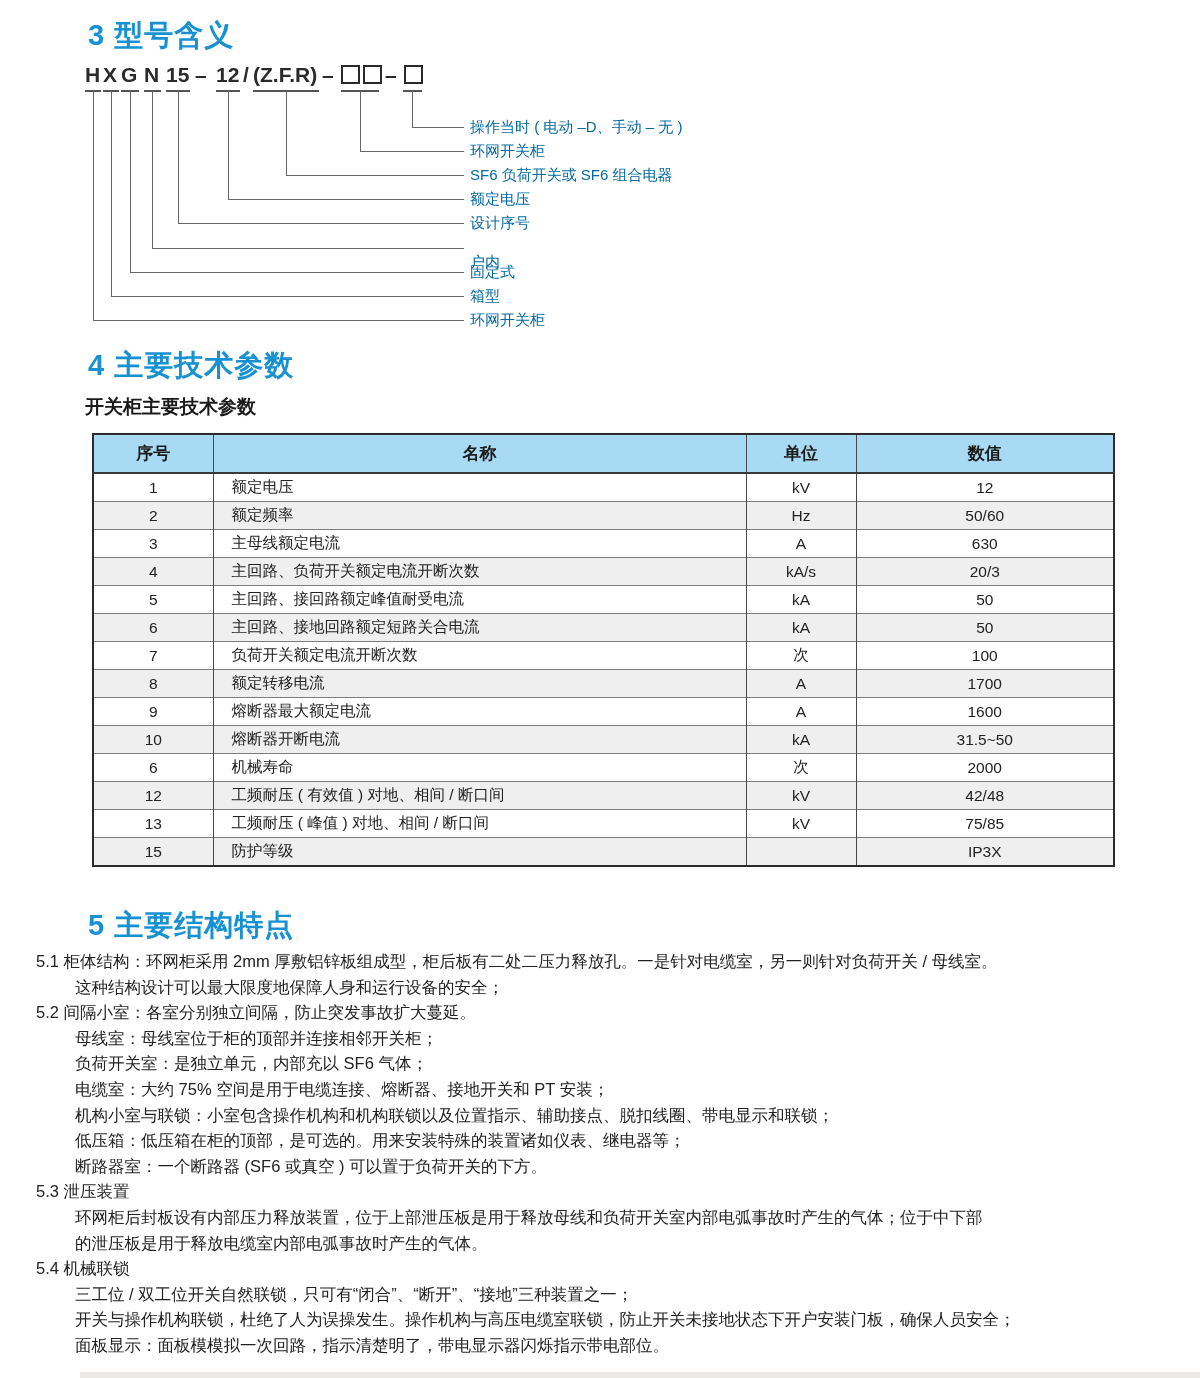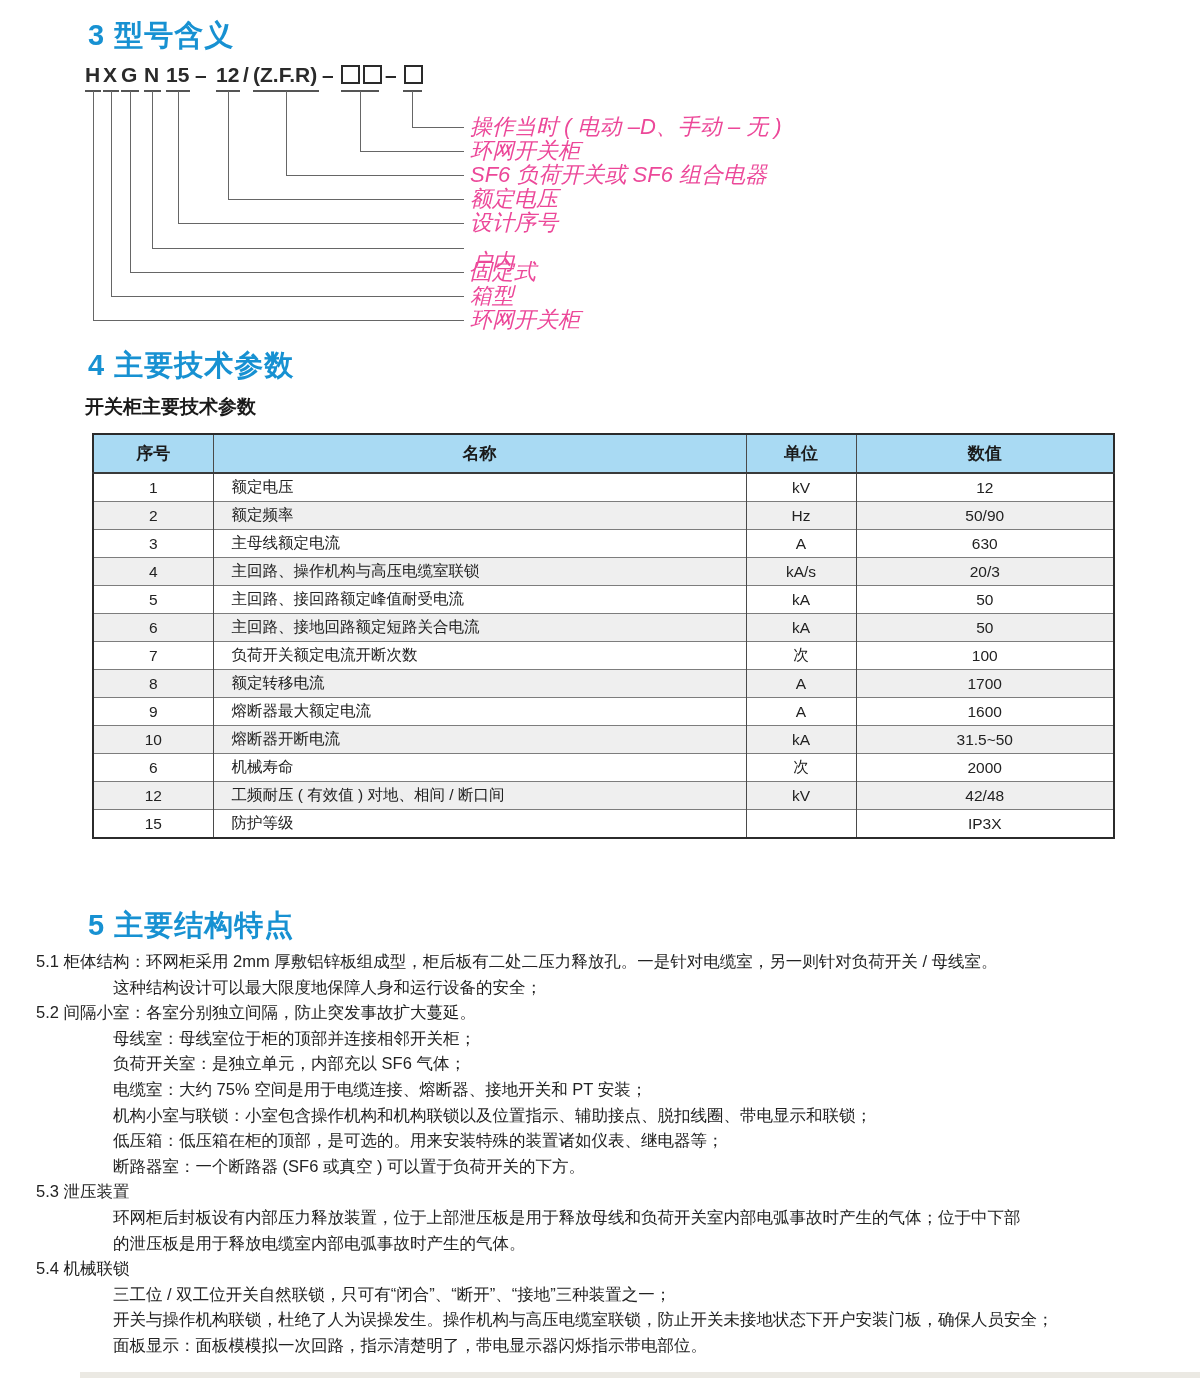--- a/index.html
+++ b/index.html
@@ -19,21 +19,21 @@
   .pbox {
     display:inline-block; width:15px; height:15px; border:2px solid #2a2a2a;
     vertical-align:middle; margin-top:-3px; background:#fff;
   }
   .pbox + .pbox { margin-left:3px; }
   .tick  { position:absolute; top:90px; height:2px; background:#555; }
   .vline { position:absolute; top:91px; width:1px; background:#666; }
   .hline { position:absolute; height:1px; background:#666; }
   .dia-label {
     position:absolute; left:470px; height:22px; line-height:22px;
-    font-size:22px; color:#ec4899; white-space:nowrap;font-style:italic;
+    font-size:15px; color:#0369a1; white-space:nowrap;
   }
   
   .subtitle { position:absolute; left:85px; top:394px; font-size:19px; font-weight:bold; color:#1a1a1a; }
   table.params {
     position:absolute; left:92px; top:433px; width:1021px;
     border-collapse:collapse; table-layout:fixed;
     border:2px solid #2b2b2b; font-family:"Liberation Sans", sans-serif;
   }
   table.params th {
     height:35px; background:#a9daf3; font-size:17px; font-weight:bold;
@@ -43,21 +43,21 @@
     height:25px; font-size:15.5px; color:#222; text-align:center;
     border-top:1px solid #7d7d7d; overflow:hidden; white-space:nowrap;
   }
   table.params th + th, table.params td + td { border-left:1px solid #4a4a4a; }
   table.params tbody tr:nth-child(even) { background:#efefef; }
   table.params td.name-col { text-align:left; padding-left:18px; }
   
   .features { position:absolute; left:0; top:949px; width:1200px; }
   .f-line { line-height:25.6px; font-size:16.5px; color:#222; white-space:nowrap; }
   .ind0 { margin-left:36px; }
-  .ind1 { margin-left:113px; }
+  .ind1 { margin-left:75px; }
   .bottom-bar { position:absolute; left:80px; top:1372px; width:1120px; height:6px; background:#ebe9e3; }
 </style>
 </head>
 <body>
 
 <div class="page">
 
   <div class="sec-heading" style="left:88px; top:16px;">3 型号含义</div>
 
   <div>
@@ -139,31 +139,31 @@
         <tr>
           <td>1</td>
           <td class="name-col">额定电压</td>
           <td>kV</td>
           <td>12</td>
         </tr>
         <tr>
           <td>2</td>
           <td class="name-col">额定频率</td>
           <td>Hz</td>
-          <td>50/90</td>
+          <td>50/60</td>
         </tr>
         <tr>
           <td>3</td>
           <td class="name-col">主母线额定电流</td>
           <td>A</td>
           <td>630</td>
         </tr>
         <tr>
           <td>4</td>
-          <td class="name-col">主回路、操作机构与高压电缆室联锁</td>
+          <td class="name-col">主回路、负荷开关额定电流开断次数</td>
           <td>kA/s</td>
           <td>20/3</td>
         </tr>
         <tr>
           <td>5</td>
           <td class="name-col">主回路、接回路额定峰值耐受电流</td>
           <td>kA</td>
           <td>50</td>
         </tr>
         <tr>
@@ -200,20 +200,26 @@
           <td>6</td>
           <td class="name-col">机械寿命</td>
           <td>次</td>
           <td>2000</td>
         </tr>
         <tr>
           <td>12</td>
           <td class="name-col">工频耐压 ( 有效值 ) 对地、相间 / 断口间</td>
           <td>kV</td>
           <td>42/48</td>
+        </tr>
+        <tr>
+          <td>13</td>
+          <td class="name-col">工频耐压 ( 峰值 ) 对地、相间 / 断口间</td>
+          <td>kV</td>
+          <td>75/85</td>
         </tr>
         <tr>
           <td>15</td>
           <td class="name-col">防护等级</td>
           <td></td>
           <td>IP3X</td>
         </tr>
       </tbody>
   </table>
 

